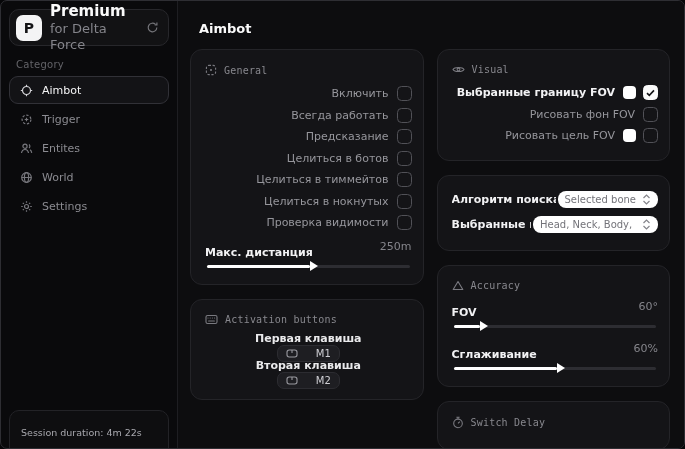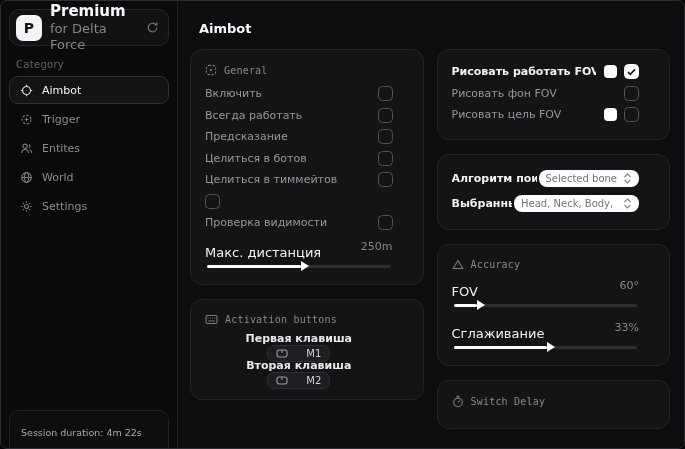--- a/index.html
+++ b/index.html
@@ -76,51 +76,51 @@
   }
   .main-title {
     font-size:13px; font-weight:bold; color:#fafafa;
     margin:8px 0 13px 9px;
   }
   .columns { display:flex; gap:13px; align-items:flex-start; }
   .col { flex:1; display:flex; flex-direction:column; gap:14px; min-width:0; }
   .panel {
     background:#141417; border:1px solid #242428;
     border-radius:12px;
-    padding:11px 30px 13px 14px;
+    padding:11px 11px 13px 14px;
   }
   .panel-header {
     display:flex; align-items:center; gap:7px;
     color:#88888e;
     font-family:"DejaVu Sans Mono","Liberation Mono",monospace;
     font-size:10px; letter-spacing:.2px;
     margin:3px 0 7px 0;
   }
   .panel-header .ico { display:flex; color:#7a7a80; }
   .crow {
-    display:flex; align-items:center; justify-content:space-between;
+    display:flex; align-items:center; justify-content:flex-end;
     height:21.5px; gap:8px;
   }
   .crow .lbl { color:#96969c; font-size:11px; white-space:nowrap; overflow:hidden; }
   .crow .lbl.bright { color:#f2f2f4; font-weight:bold; }
   .cb {
     width:15px; height:15px; flex:none;
     border:1.5px solid #515157; border-radius:4.5px;
     background:transparent; cursor:pointer;
     display:flex; align-items:center; justify-content:center;
   }
   .cb.checked { background:#fafafa; border-color:#fafafa; color:#141416; }
   .right-group { display:flex; align-items:center; gap:7px; flex:none; }
   .swatch { width:13px; height:13px; border-radius:4px; cursor:pointer; flex:none; }
   
   .slider-head {
     display:flex; align-items:center; justify-content:space-between;
     margin-top:4px; height:18px;
   }
-  .slider-head .lbl { color:#f2f2f4; font-weight:normal; font-size:13px; white-space:nowrap;margin-top:12px; }
+  .slider-head .lbl { color:#f2f2f4; font-weight:bold; font-size:11px; white-space:nowrap;margin-top:12px; }
   .slider-head .val { color:#85858b; font-size:11px; flex:none; }
   .track {
     position:relative; height:3px; background:#2d2d32;
     border-radius:2px; margin:9px 2px 3px 2px; cursor:pointer;
   }
   .fill { position:absolute; left:0; top:0; height:3px; background:#ffffff; border-radius:2px; }
   .thumb {
     position:absolute; right:-8px; top:-4px;
     width:0; height:0;
     border-left:8px solid #ffffff;
@@ -266,20 +266,21 @@
           </div>
           <div class="crow">
             <span class="lbl">Целиться в ботов</span>
             <span class="cb"></span>
           </div>
           <div class="crow">
             <span class="lbl">Целиться в тиммейтов</span>
             <span class="cb"></span>
           </div>
           <div class="crow">
+            <span class="lbl">Целиться в нокнутых</span>
             <span class="cb"></span>
           </div>
           <div class="crow">
             <span class="lbl">Проверка видимости</span>
             <span class="cb"></span>
           </div>
 
           <div class="slider-head">
             <span class="lbl">Макс. дистанция</span>
             <span class="val">250m</span>
@@ -325,23 +326,32 @@
               </span>
               <span>M2</span>
             </span>
           </div>
         </section>
       </div>
 
       <div class="col">
 
         <section class="panel">
-
-          <div class="crow">
-            <span class="lbl bright">Рисовать работать FOV</span>
+          <div class="panel-header">
+            <span class="ico">
+              <svg width="13" height="11" viewBox="0 0 13 11" fill="none" stroke="currentColor" stroke-width="1.1">
+                <path d="M1 5.5C2.5 2.8 10.5 2.8 12 5.5C10.5 8.2 2.5 8.2 1 5.5Z"></path>
+                <circle cx="6.5" cy="5.5" r="1.4"></circle>
+              </svg>
+            </span>
+            <span>Visual</span>
+          </div>
+
+          <div class="crow">
+            <span class="lbl bright">Выбранные границу FOV</span>
             <span class="right-group">
               <span class="swatch" style="background: rgb(255, 255, 255);"></span>
               <span class="cb checked">
                 <svg width="9" height="8" viewBox="0 0 9 8" fill="none" stroke="currentColor" stroke-width="1.6">
                   <path d="M1 4.2 3.3 6.4 8 1.4"></path>
                 </svg>
               </span>
             </span>
           </div>
           <div class="crow">
@@ -400,21 +410,21 @@
           <div class="track">
             <div class="fill" style="width: 13%;">
               <div class="thumb"></div>
             </div>
           </div>
 
           <div class="sub-gap"></div>
 
           <div class="slider-head">
             <span class="lbl">Сглаживание</span>
-            <span class="val">33%</span>
+            <span class="val">60%</span>
           </div>
           <div class="track">
             <div class="fill" style="width: 51%;">
               <div class="thumb"></div>
             </div>
           </div>
         </section>
 
         <section class="panel">
           <div class="panel-header">

